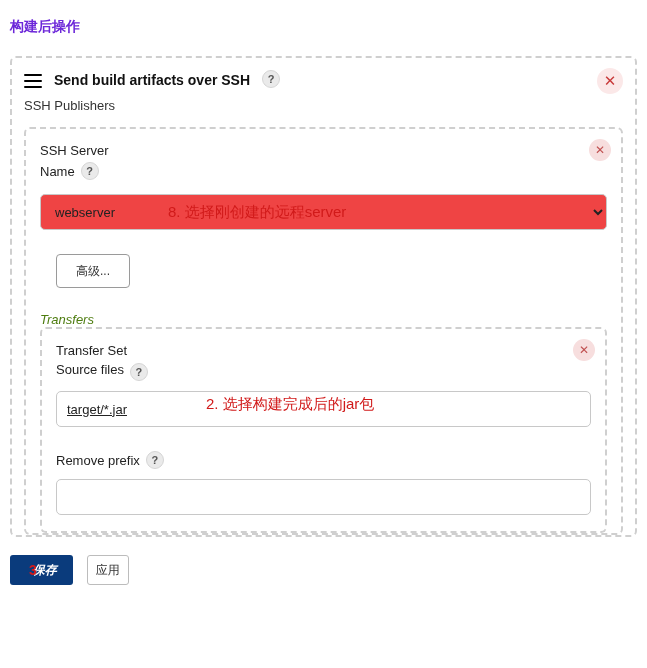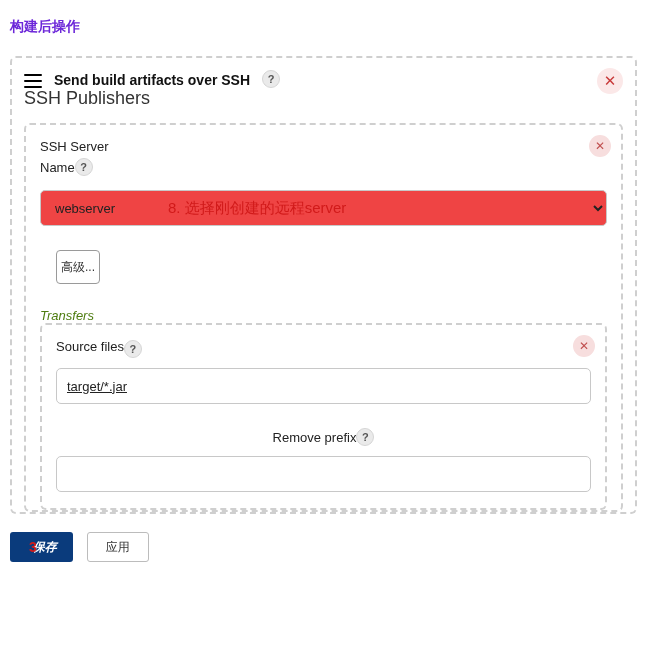--- a/index.html
+++ b/index.html
@@ -81,22 +81,23 @@
     font-size: 12px;
     background: #f7dede;
     color: #c05050;
   }
   .remove-top {
     position: absolute;
     right: 0;
     top: -2px;
   }
   .sub-label {
-    font-size: 18px;
-    color: #333;
+    font-size: 13px;
+    color: #333;
+    margin-top: 10px;
     margin-bottom: 14px;
   }
   .inner-dash {
     border: 2px dashed #cfcfcf;
     border-radius: 6px;
     padding: 14px 14px 0 14px;
     position: relative;
     margin-bottom: 0;
   }
   .inner-dash.deep {
@@ -104,20 +105,21 @@
     padding: 14px 14px 16px 14px;
   }
   .field-label {
     font-size: 13px;
     color: #222;
     margin-bottom: 4px;
   }
   .row-gap {
     display: flex;
     align-items: center;
+    gap: 6px;
   }
   .select-wrap {
     position: relative;
     margin-top: 14px;
   }
   select.server {
     width: 100%;
     height: 36px;
     border: 1px solid #c8c8c8;
     border-radius: 5px;
@@ -132,21 +134,21 @@
     left: 128px;
     top: 50%;
     transform: translateY(-50%);
     color: #d11a1a;
     font-size: 15px;
     pointer-events: none;
   }
   .adv-btn {
     margin: 24px 0 16px 16px;
     height: 34px;
-    padding: 0 4px;
+    padding: 0 19px;
     border: 1px solid #9a9a9a;
     border-radius: 4px;
     background: #fff;
     font-size: 12px;
     color: #333;
     cursor: pointer;
   }
   .transfers-label {
     font-size: 13px;
     color: #4d7c0f;
@@ -163,21 +165,20 @@
     color: #222;
     margin-top: 10px;
     text-decoration: underline;
   }
   .input-wrap { position: relative; }
   .input-wrap .annot {
     left: 150px;
   }
   .remove-prefix-label {
     margin-top: 24px;
-    justify-content: center;
   }
   .footer {
     display: flex;
     align-items: center;
     gap: 14px;
     margin-top: 14px;
     padding: 4px 0;
     position: relative;
   }
   .save-btn {
@@ -187,21 +188,21 @@
     color: #fff;
     font-weight: 700;
     font-size: 12px;
     border: none;
     border-radius: 3px;
     cursor: pointer;
     font-style: italic;
   }
   .apply-btn {
     height: 30px;
-    padding: 0 18px;
+    padding: 0 8px;
     background: #fff;
     color: #333;
     font-size: 12px;
     border: 1px solid #bcbcbc;
     border-radius: 3px;
     cursor: pointer;
   }
   .footer .annot3 {
     position: absolute;
     left: 19px;
@@ -259,27 +260,29 @@
       <span class="annot">8. 选择刚创建的远程server</span>
     </div>
 
     <button class="adv-btn">高级...</button>
 
     <div class="transfers-label">Transfers</div>
 
     <div class="inner-dash deep">
       <button class="remove-btn small remove-corner-deep">✕</button>
 
+      <div class="field-label">Transfer Set</div>
       <div class="row-gap">
         <span class="field-label" style="margin-bottom:4px">Source files</span>
         <span class="help">?</span>
       </div>
 
       <div class="input-wrap">
         <input type="text" class="text-input" value="target/*.jar" style="">
+        <span class="annot">2. 选择构建完成后的jar包</span>
       </div>
 
       <div class="row-gap remove-prefix-label">
         <span class="field-label" style="margin-bottom:0">Remove prefix</span>
         <span class="help">?</span>
       </div>
       <input type="text" class="text-input" value="" style="">
     </div>
   </div>
 </div>

